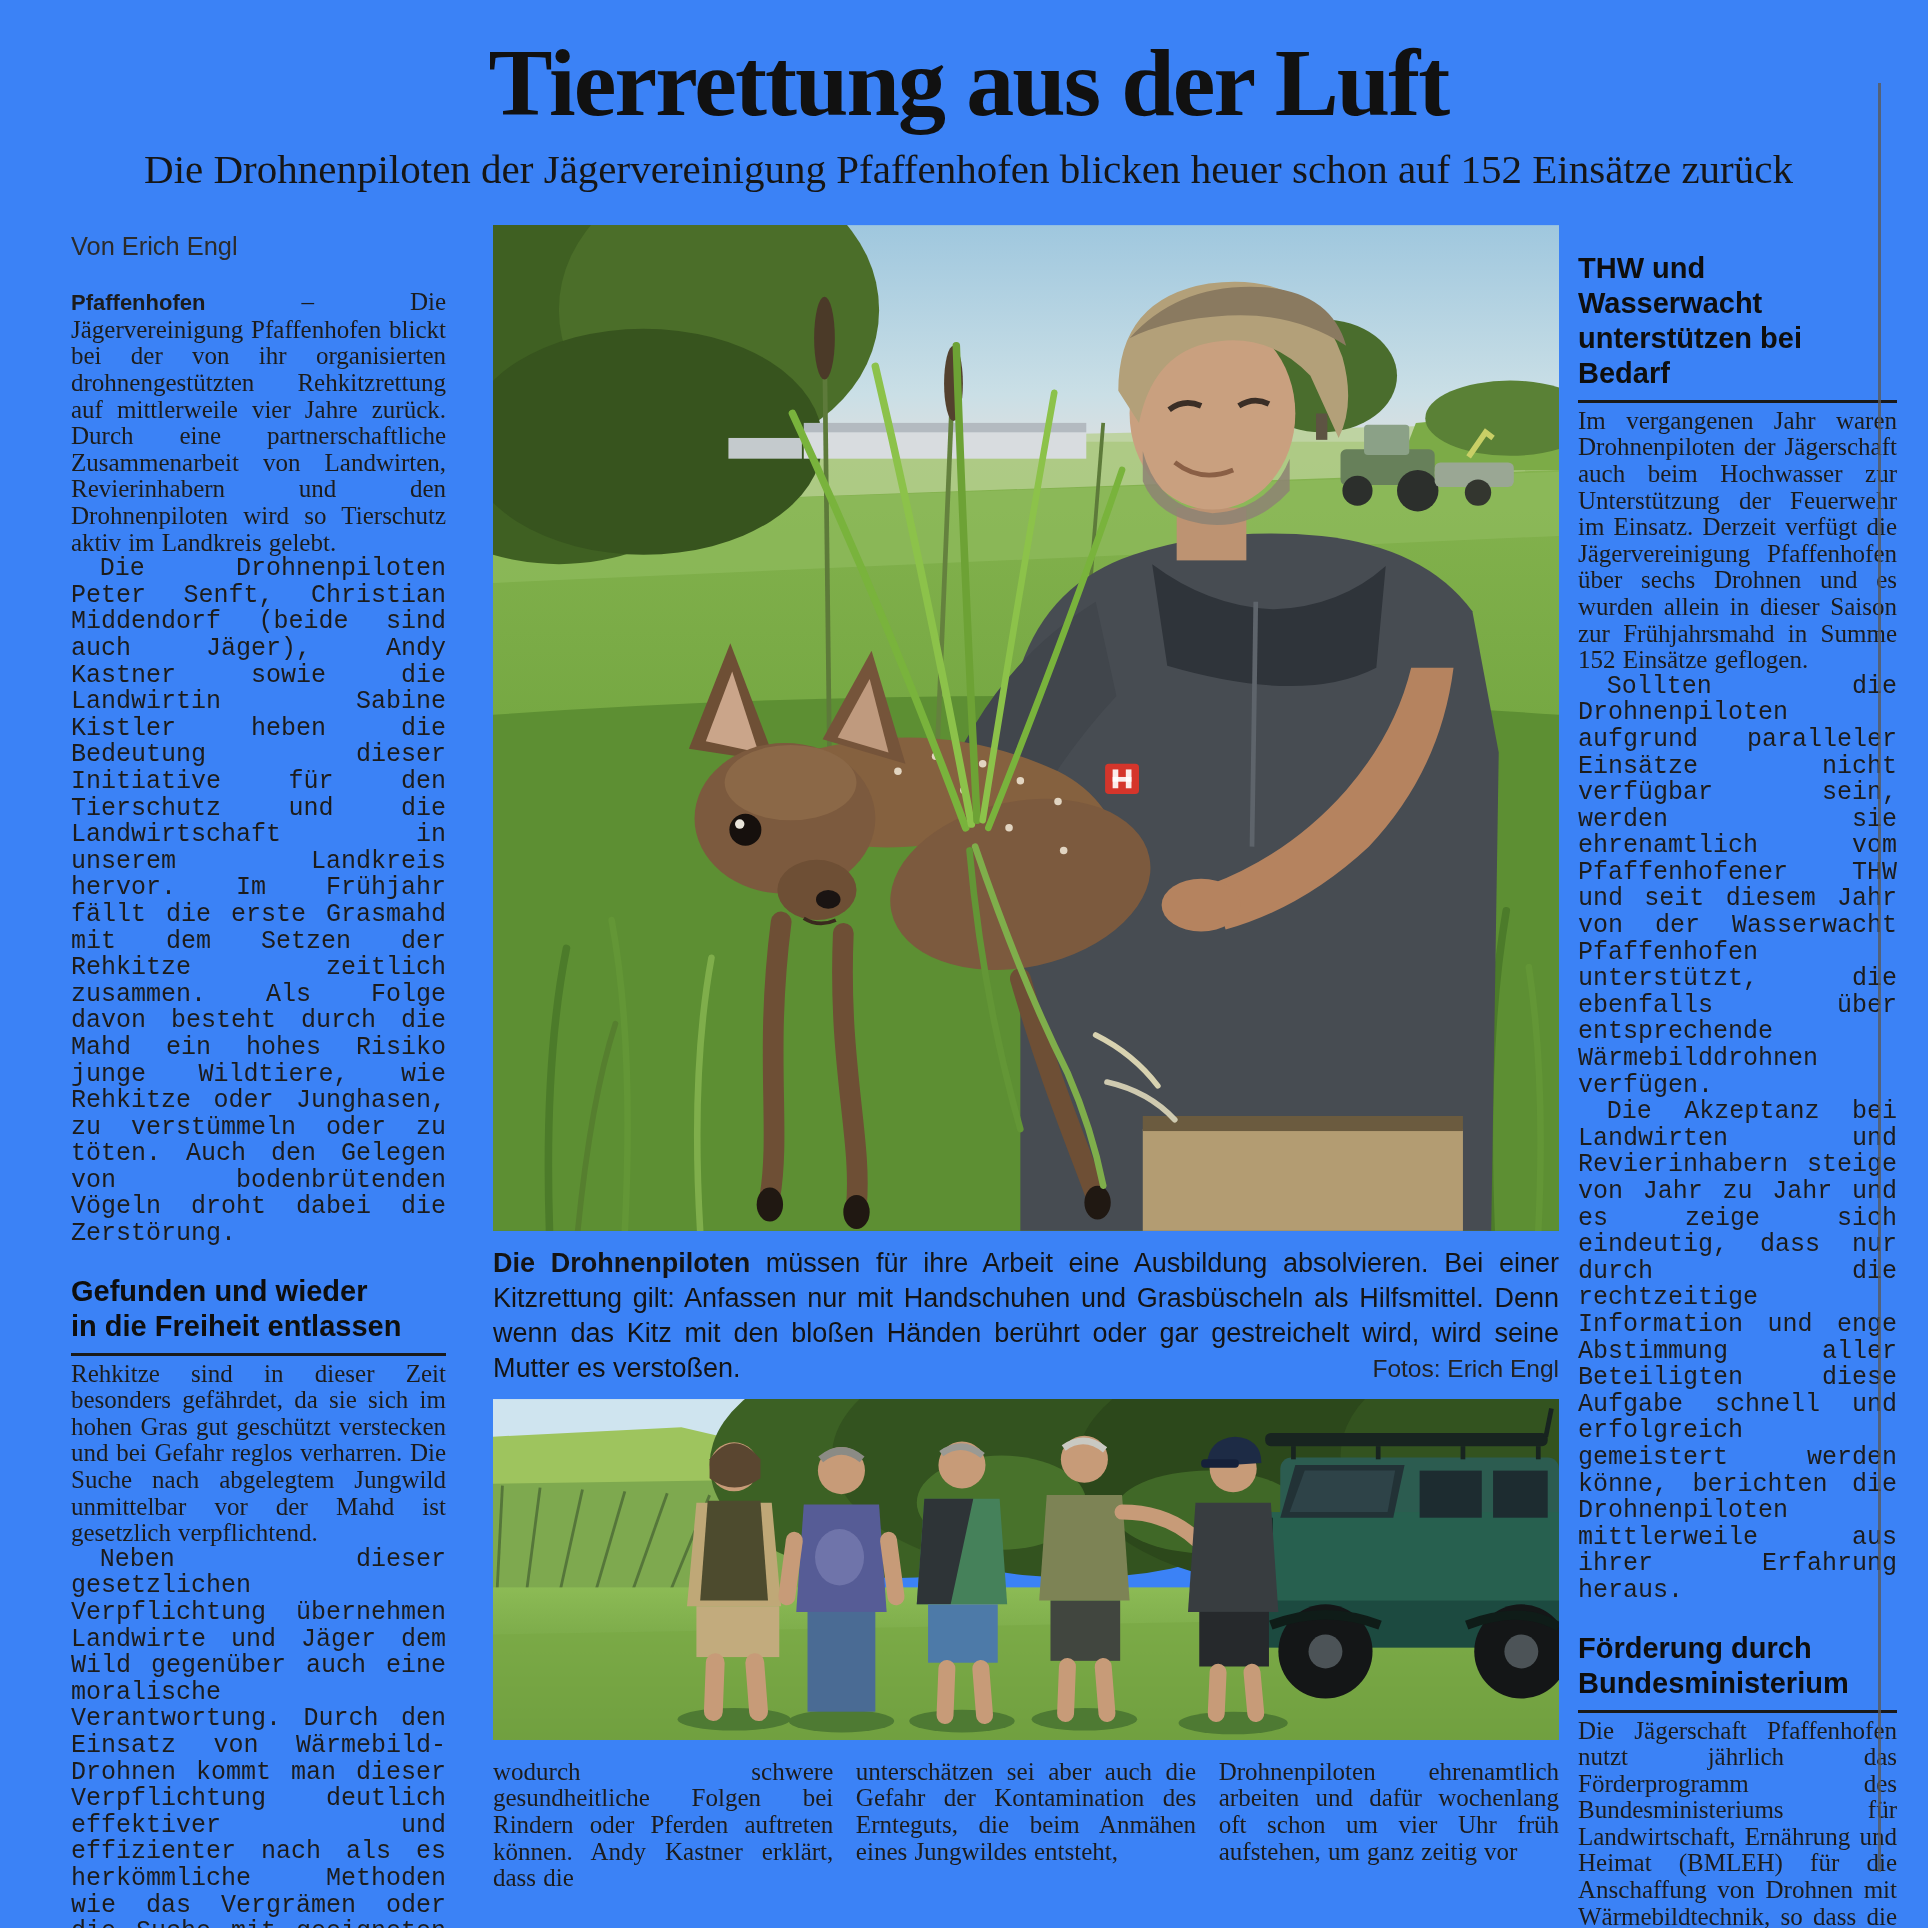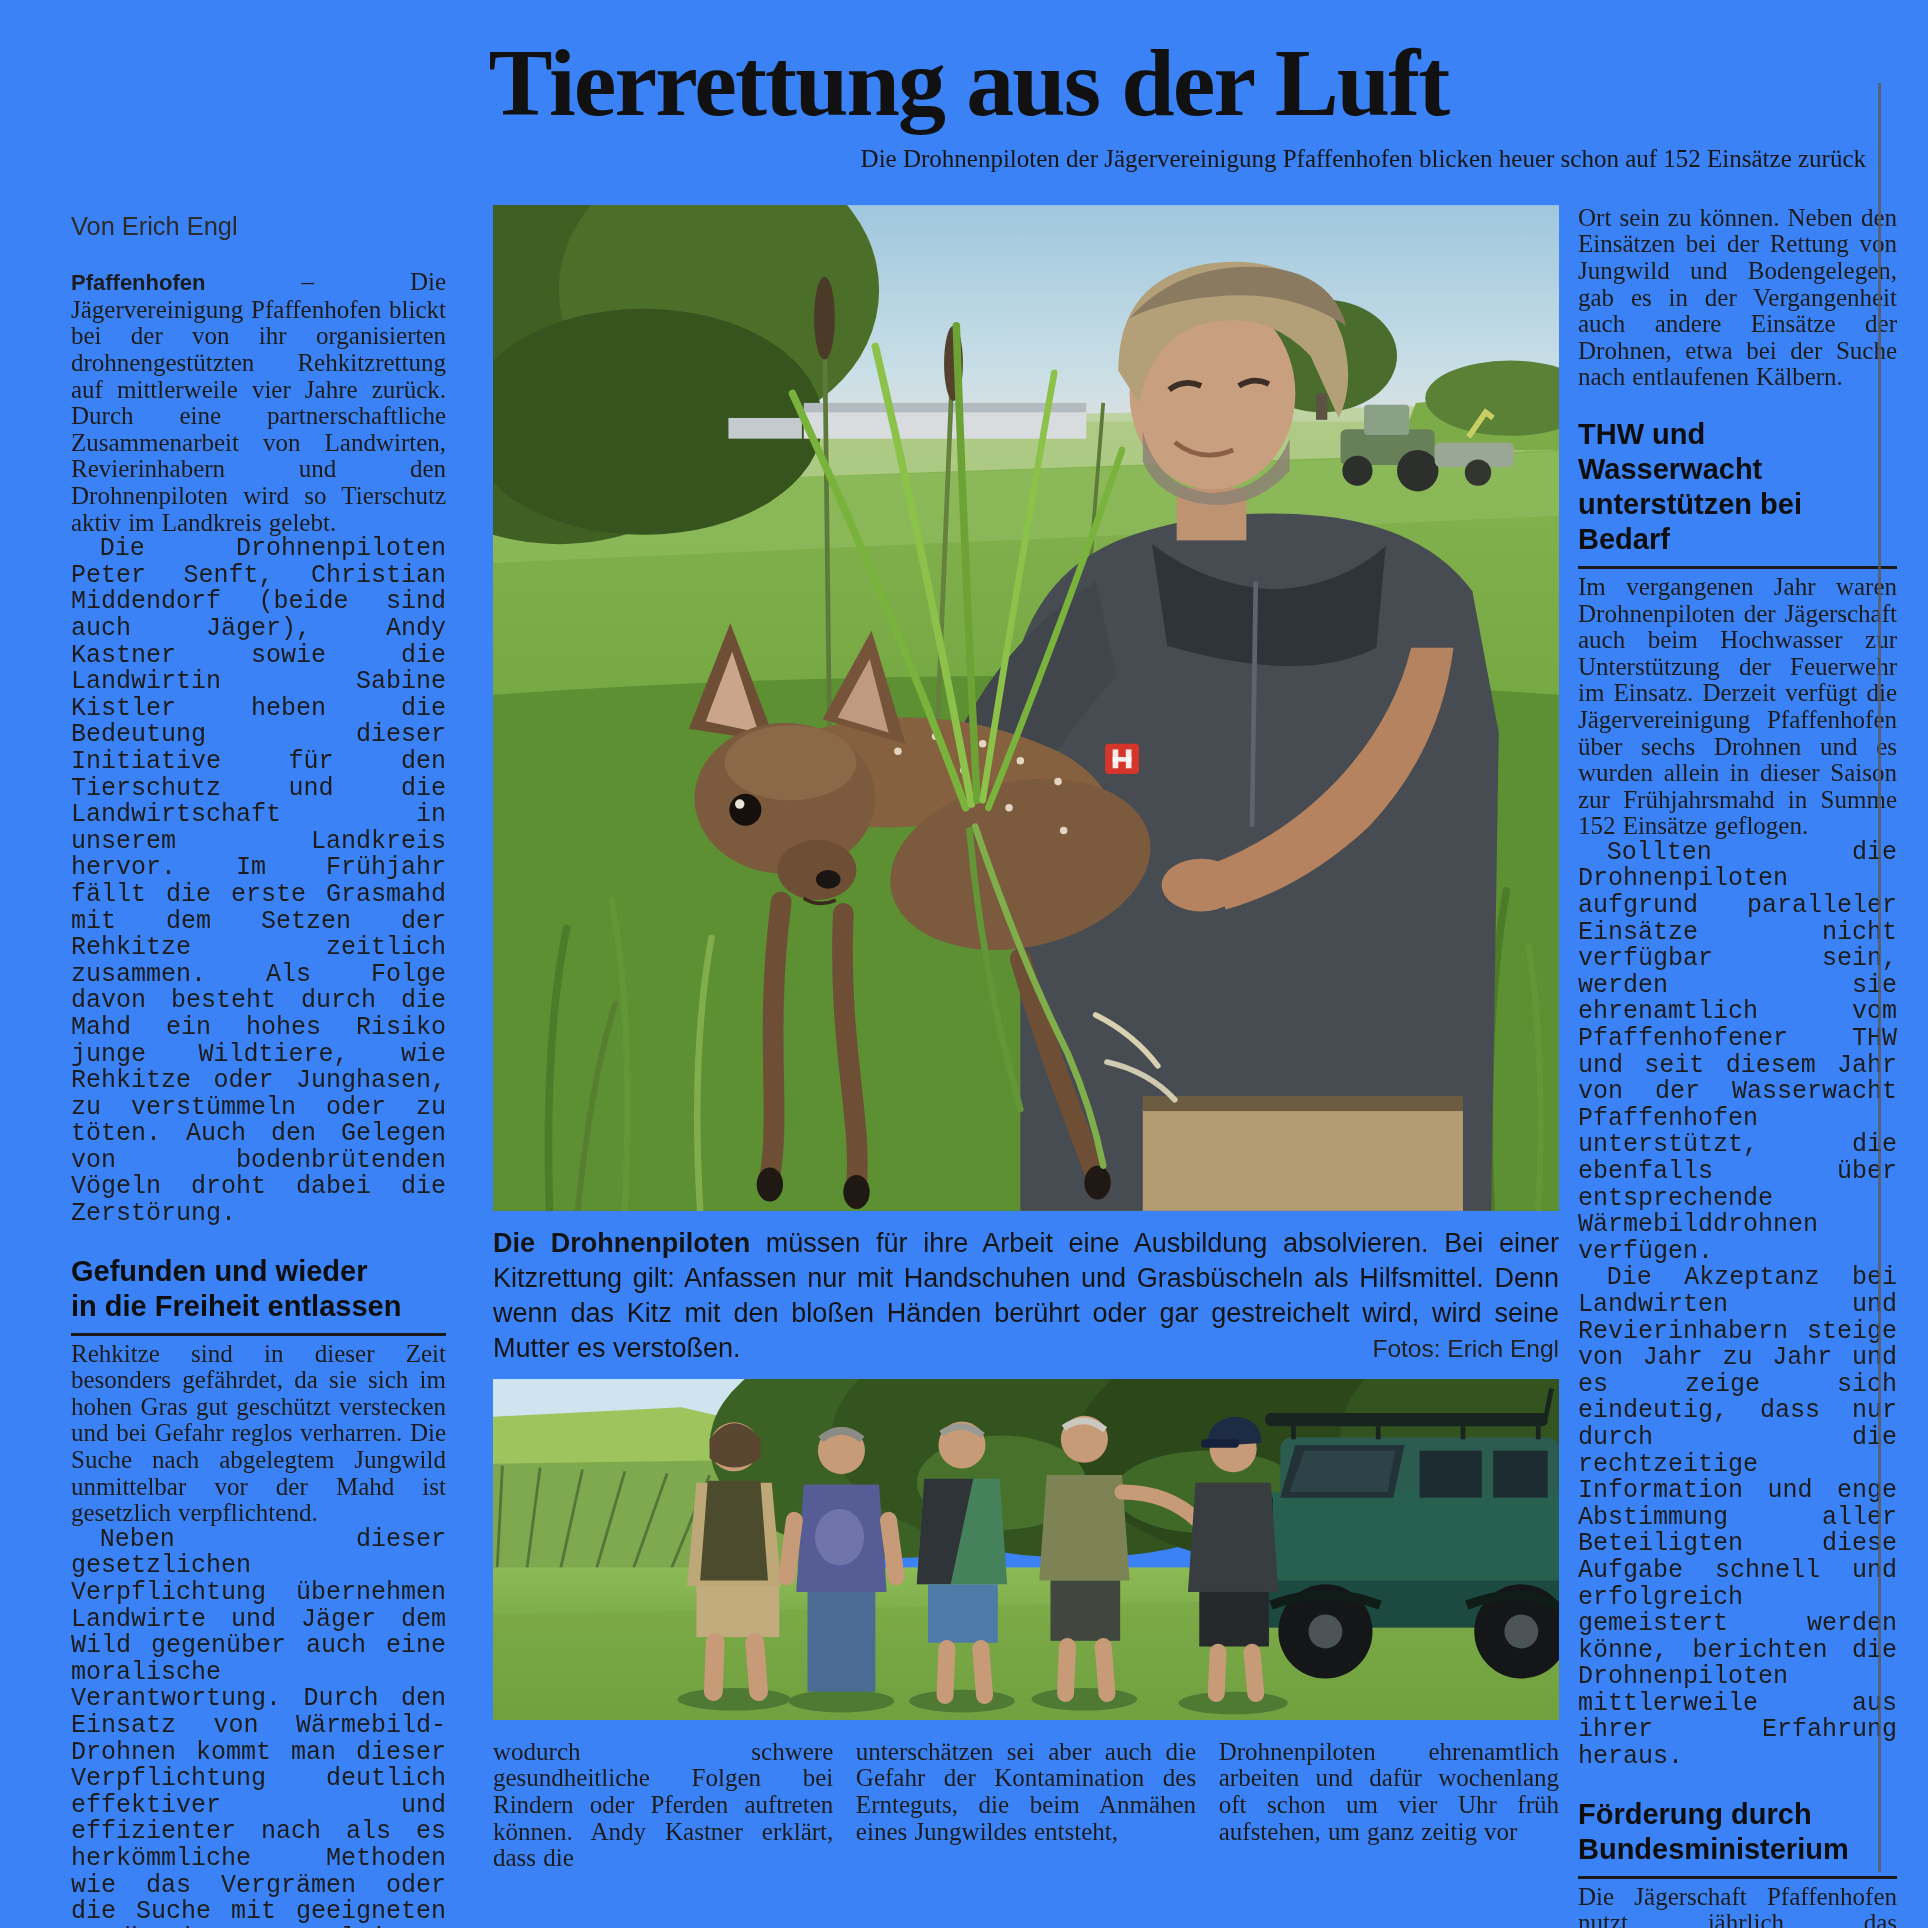--- a/index.html
+++ b/index.html
@@ -8,21 +8,21 @@
     background:#3b82f6; overflow:hidden;
     font-family:"Liberation Serif", serif; color:#1c1c1c;
   }
   .inner{padding:9.4px 62px 0 71px;}
   h1.title{
     font-size:96px; line-height:1.02; font-weight:bold; text-align:center;
     margin:24.5px 0 13px; letter-spacing:-1.9px; color:#111;
     font-family:"Liberation Serif", serif;
   }
   h2.subtitle{
-    font-size:25px; font-weight:normal; text-align:right;
+    font-size:41px; font-weight:normal; text-align:center;
     margin:12px 0 32px; color:#161616; letter-spacing:0;
   }
   .main{display:flex; gap:19px; align-items:flex-start;}
   .col-left{width:375px; flex:0 0 375px;}
   .col-mid{width:1066px; flex:0 0 1066px;margin-left:28px;}
   .col-right{width:319px; flex:0 0 319px;}
   .byline{
     font-family:"Liberation Sans", sans-serif; font-size:25.4px; color:#2b2b2b;
     margin:7.5px 0 28px;
   }
@@ -349,21 +349,20 @@
           <div class="bcol">
               <p class="body">unterschätzen sei aber auch die Gefahr der Kontamination des Ernteguts, die beim Anmähen eines Jungwildes entsteht,</p>
             </div>
           <div class="bcol">
               <p class="body">Drohnenpiloten ehrenamtlich arbeiten und dafür wochenlang oft schon um vier Uhr früh aufstehen, um ganz zeitig vor</p>
             </div>
         </div>
       </div>
 
       <div class="col-right">
-        <p class="body">Ort sein zu können. Neben den Einsätzen bei der Rettung von Jungwild und Bodengelegen, gab es in der Vergangenheit auch andere Einsätze der Drohnen, etwa bei der Suche nach entlaufenen Kälbern.</p>
         <h3 class="subhead"><span>THW und Wasserwacht</span><br><span>unterstützen bei Bedarf</span></h3>
         <p class="body">Im vergangenen Jahr waren Drohnenpiloten der Jägerschaft auch beim Hochwasser zur Unterstützung der Feuerwehr im Einsatz. Derzeit verfügt die Jägervereinigung Pfaffenhofen über sechs Drohnen und es wurden allein in dieser Saison zur Frühjahrsmahd in Summe 152 Einsätze geflogen.</p>
         <p class="body indent">Sollten die Drohnenpiloten aufgrund paralleler Einsätze nicht verfügbar sein, werden sie ehrenamtlich vom Pfaffenhofener THW und seit diesem Jahr von der Wasserwacht Pfaffenhofen unterstützt, die ebenfalls über entsprechende Wärmebilddrohnen verfügen.</p>
         <p class="body indent">Die Akzeptanz bei Landwirten und Revierinhabern steige von Jahr zu Jahr und es zeige sich eindeutig, dass nur durch die rechtzeitige Information und enge Abstimmung aller Beteiligten diese Aufgabe schnell und erfolgreich gemeistert werden könne, berichten die Drohnenpiloten mittlerweile aus ihrer Erfahrung heraus.</p>
         <h3 class="subhead"><span>Förderung durch</span><br><span>Bundesministerium</span></h3>
         <p class="body">Die Jägerschaft Pfaffenhofen nutzt jährlich das Förderprogramm des Bundesministeriums für Landwirtschaft, Ernährung und Heimat (BMLEH) für die Anschaffung von Drohnen mit Wärmebildtechnik, so dass die Kapazitäten dafür im Landkreis stets ausgebaut werden.</p>
         <p class="body indent"><span>Informationen sowie Kontaktdaten zur Einsatzgruppe gibt es auf der Internetseite der Jägervereinigung im Landkreis Pfaffenhofen unter www.pafjagd.de.</span></p>
       </div>
 
     </div>

